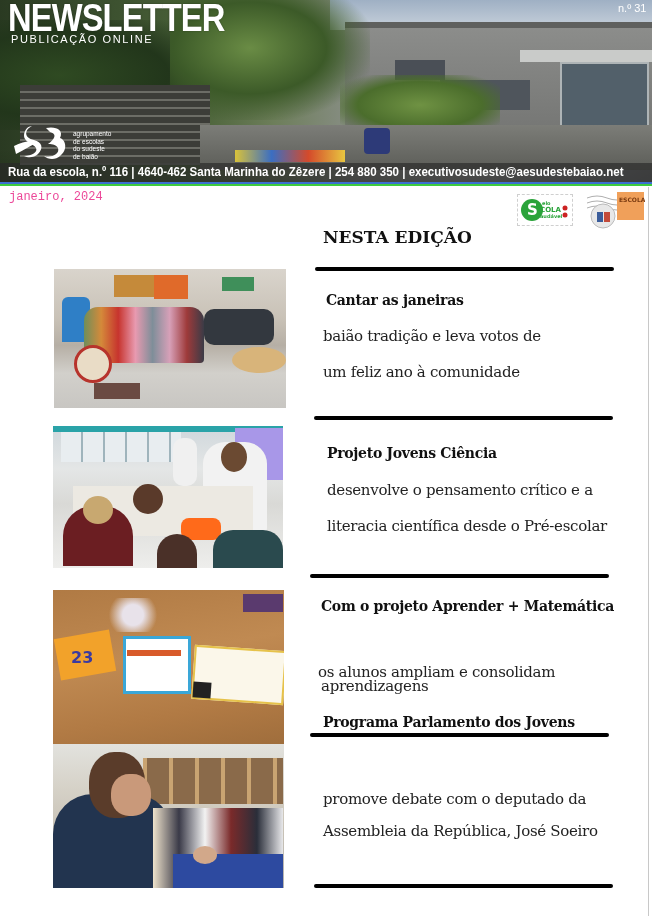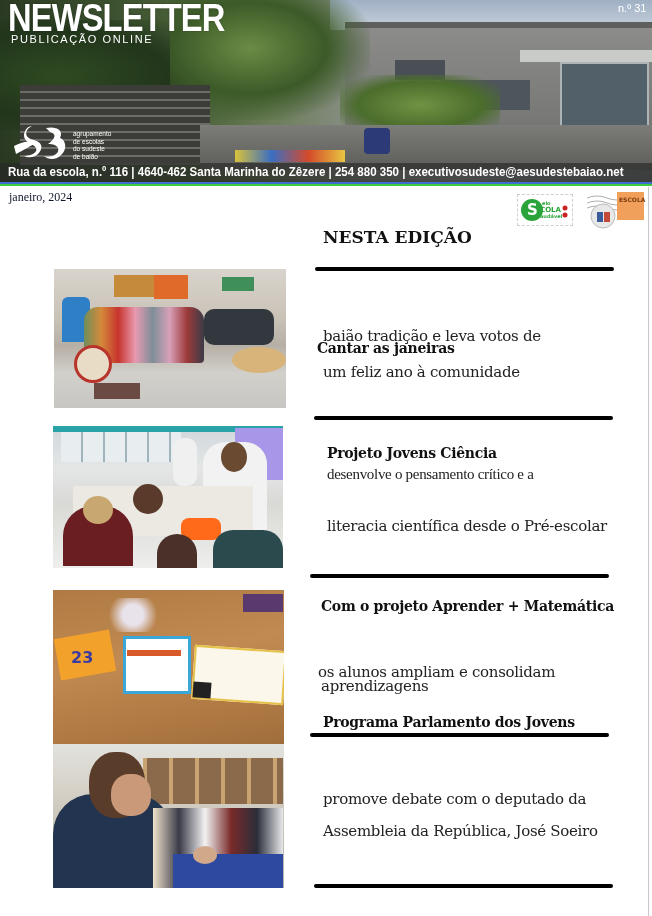--- a/index.html
+++ b/index.html
@@ -41,21 +41,21 @@
   .logo-mark { left:10px; top:120px; width:62px; height:42px; }
   .logo-text { left:73px; top:130px; font-family:"Liberation Sans", sans-serif; font-size:6.5px; line-height:7.5px; color:#ffffff; }
 
   .address-bar { left:0; top:163px; width:652px; height:19px; background:rgba(40,40,40,.65); }
   .address { left:8px; top:165px; font-family:"Liberation Sans", sans-serif; font-weight:bold; font-size:12px;
     color:#ffffff; white-space:nowrap; transform:scaleX(0.96); transform-origin:left; }
   .stripe-blue { left:0; top:182px; width:652px; height:2px; background:#3c6fd0; }
   .stripe-green { left:0; top:184px; width:652px; height:3px; background:#3ecb3e; }
 
   
-  .date { left:9px; top:190px; font-family:Liberation Serif, serif; font-size:12px; color:#0f172a; }
+  .date { left:9px; top:190px; font-family:Liberation Mono, monospace; font-size:12px; color:#ec4899; }
   .seal1 { left:517px; top:194px; width:54px; height:30px; border:1px dashed #cfcfcf; background:#ffffff; }
   .seal2 { left:585px; top:190px; width:60px; height:40px; }
   .right-rule { left:648px; top:187px; width:1px; height:729px; background:#c8c8c8; }
 
   
   .toc-title { left:323px; top:227px; font-family:"DejaVu Serif", serif; font-weight:bold; font-size:17px; color:#111; }
   .rule { height:4px; background:#000; border-radius:2px; }
   .item-title { font-family:"DejaVu Serif", serif; font-weight:bold; font-size:14px; color:#111; white-space:nowrap; letter-spacing:-0.3px; }
   .item-text { font-family:"DejaVu Serif", serif; font-size:15px; color:#222; white-space:nowrap; letter-spacing:-0.3px; }
 
@@ -137,21 +137,21 @@
     <div class="abs" style="left:100px; top:6px; width:34px; height:24px; background:#e06a2a;"></div>
     <div class="abs" style="left:168px; top:8px; width:32px; height:14px; background:#3f8f5a;"></div>
     <div class="abs" style="left:8px; top:28px; width:28px; height:45px; background:#2f7fc6; border-radius:6px 6px 0 0;"></div>
     <div class="abs" style="left:30px; top:38px; width:120px; height:56px; background:linear-gradient(90deg,#6f8e5a,#d48a3a,#c7342e,#e89ab0,#7e8e99,#d7a0b8,#9e3a3a,#3b3b46);border-radius:14px 14px 4px 4px;"></div>
     <div class="abs" style="left:20px; top:76px; width:32px; height:32px; border-radius:50%; background:#e9dcc6; border:3px solid #b7332c;"></div>
     <div class="abs" style="left:150px; top:40px; width:70px; height:36px; background:#33383f; border-radius:10px;"></div>
     <div class="abs" style="left:178px; top:78px; width:54px; height:26px; background:#d8b47a; border-radius:50%;"></div>
     <div class="abs" style="left:40px; top:114px; width:46px; height:16px; background:#6a4a42;"></div>
   </div>
 </div>
-<div class="abs item-title" style="left:317px; top:292px;margin-top:48px;">Cantar as janeiras</div>
+<div class="abs item-title" style="left:326px; top:292px;">Cantar as janeiras</div>
 <div class="abs item-text" style="left:323px; top:327px;">baião tradição e leva votos de</div>
 <div class="abs item-text" style="left:323px; top:363px;">um feliz ano à comunidade</div>
 <div class="abs rule" style="left:314px; top:416px; width:299px;"></div>
 
 <div class="abs photo" style="left:53px; top:426px; width:230px; height:142px;">
   <div class="ph-fill" style="background:linear-gradient(180deg,#cfd7dc 0%,#e4e6e6 30%,#d9d9d6 55%,#eeeeec 100%);">
     <div class="abs" style="left:8px; top:0; width:120px; height:36px; background:repeating-linear-gradient(90deg,#e8edf0 0 20px,#9fb4bc 20px 22px);"></div>
     <div class="abs" style="left:0; top:0; width:230px; height:6px; background:#2aa3a8;"></div>
     <div class="abs" style="left:182px; top:2px; width:48px; height:52px; background:#a897e8;"></div>
     <div class="abs" style="left:150px; top:16px; width:64px; height:90px; background:#f2f2f2; border-radius:22px 22px 4px 4px;"></div>
@@ -160,21 +160,21 @@
     <div class="abs" style="left:20px; top:60px; width:180px; height:50px; background:#ece9e2;"></div>
     <div class="abs" style="left:128px; top:92px; width:40px; height:22px; background:#ff6a1a; border-radius:8px;"></div>
     <div class="abs" style="left:10px; top:80px; width:70px; height:60px; background:#6b1e22; border-radius:30px 30px 0 0;"></div>
     <div class="abs" style="left:30px; top:70px; width:30px; height:28px; background:#c8a870; border-radius:50%;"></div>
     <div class="abs" style="left:160px; top:104px; width:70px; height:38px; background:#2a4a4e; border-radius:20px 20px 0 0;"></div>
     <div class="abs" style="left:80px; top:58px; width:30px; height:30px; background:#5a3a2a; border-radius:50%;"></div>
     <div class="abs" style="left:104px; top:108px; width:40px; height:34px; background:#4a3028; border-radius:20px 20px 0 0;"></div>
   </div>
 </div>
 <div class="abs item-title" style="left:327px; top:445px;">Projeto Jovens Ciência</div>
-<div class="abs item-text" style="left:327px; top:466px;font-family:Liberation Serif, serif;">desenvolve o pensamento crítico e a</div>
+<div class="abs item-text" style="left:327px; top:481px;">desenvolve o pensamento crítico e a</div>
 <div class="abs item-text" style="left:327px; top:517px;">literacia científica desde o Pré-escolar</div>
 <div class="abs rule" style="left:310px; top:574px; width:299px;"></div>
 
 <div class="abs photo" style="left:53px; top:590px; width:231px; height:168px;">
   <div class="ph-fill" style="background:linear-gradient(170deg,#b07a44 0%,#c08a52 40%,#b17a44 70%,#9a6a3a 100%);">
     <div class="abs" style="left:50px; top:8px; width:60px; height:34px; background:radial-gradient(circle,#e8e2ea 30%,rgba(200,190,210,0) 70%);"></div>
     <div class="abs" style="left:4px; top:44px; width:56px; height:42px; background:#f2a22a; transform:rotate(-10deg);"></div>
     <div class="abs" style="left:18px; top:58px; font-family:'DejaVu Sans',sans-serif; font-weight:bold; font-size:16px; color:#3a3aa0;">23</div>
     <div class="abs" style="left:70px; top:46px; width:62px; height:52px; background:#ffffff; border:3px solid #3aa7d8;"></div>
     <div class="abs" style="left:74px; top:60px; width:54px; height:6px; background:#d85a2a;"></div>

